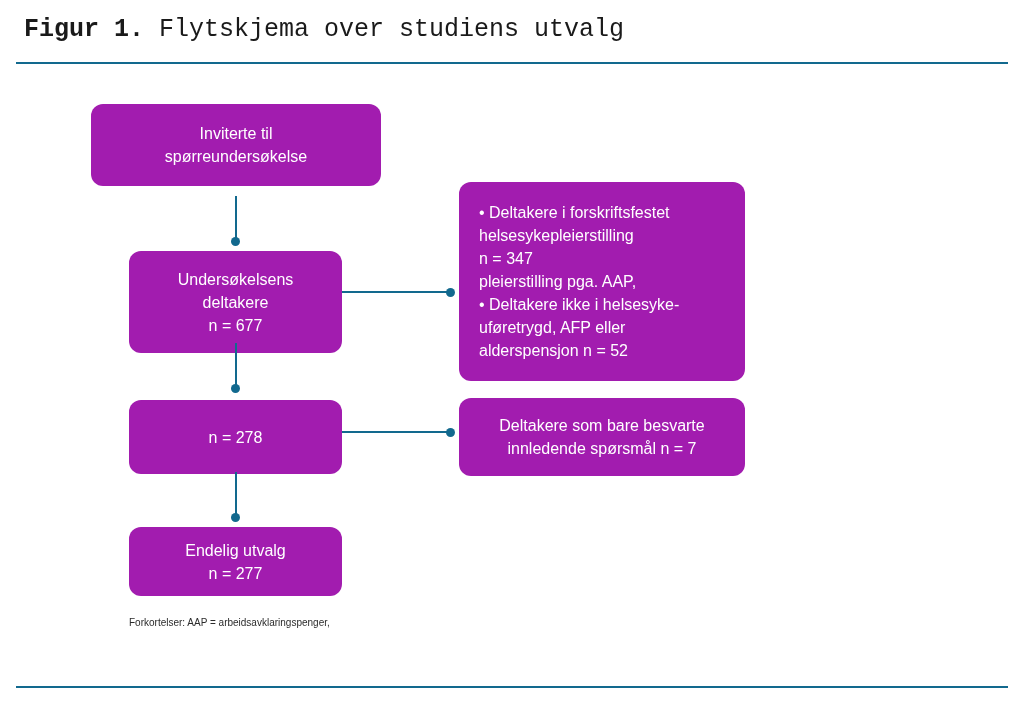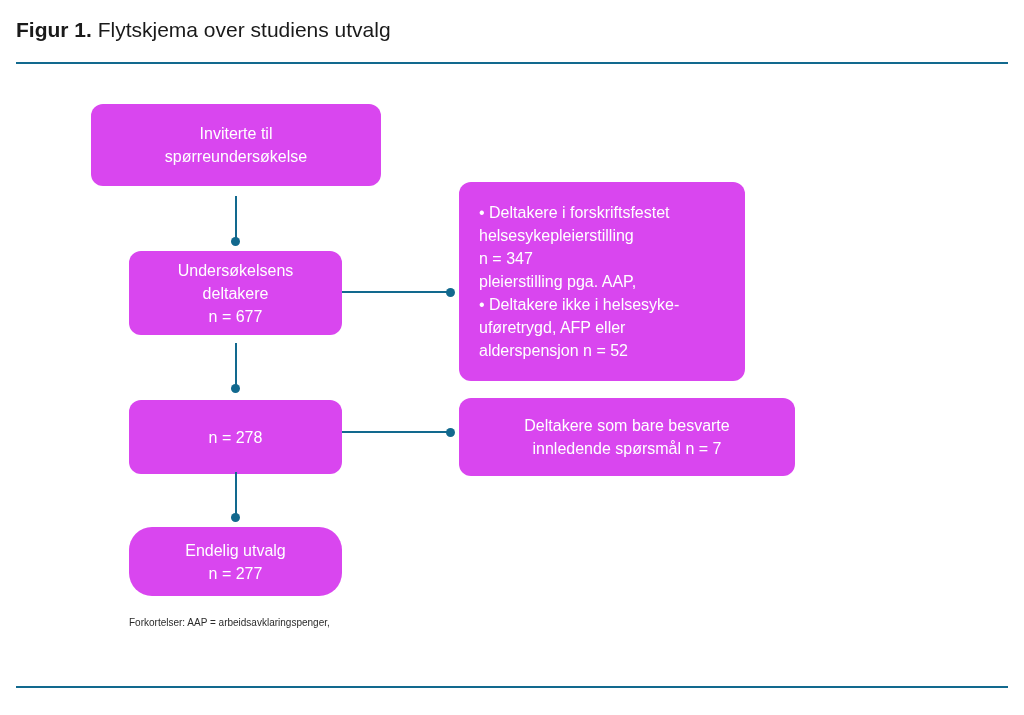--- a/index.html
+++ b/index.html
@@ -8,59 +8,59 @@
     background:#ffffff;
     font-family:"Liberation Sans", sans-serif;
     color:#1a1a1a;
     overflow:hidden;
     position:relative;
   }
   #figure-root{position:absolute;left:0;top:0;width:1024px;height:715px;}
 
   
   .fig-title{
-    position:absolute;left:16px;top:16px;width:980px;
-    font-size:21px;line-height:28px;white-space:nowrap;
+    position:absolute;left:24px;top:16px;width:980px;
+    font-size:25px;line-height:28px;white-space:nowrap;font-family:Liberation Mono, monospace;
   }
   .fig-title .label{font-weight:bold;}
   .fig-title .caption{font-weight:normal;}
 
   .rule{
     position:absolute;left:16px;width:992px;height:2px;
     background:#12698e;
   }
   .rule-top{top:62px;}
   .rule-bottom{top:686px;}
 
   
   .node{
     position:absolute;
-    background:#d946ef;
+    background:#a21caf;
     border-radius:12px;
     color:#ffffff;
     box-sizing:border-box;
     display:flex;
     flex-direction:column;
     justify-content:center;
     font-size:16px;
     line-height:23px;
   }
   .node.center{align-items:center;text-align:center;}
   .node.left{align-items:flex-start;text-align:left;}
   .node .tline{display:block;white-space:pre;}
 
   
   #node-invited   {left:91px; top:104px; width:290px; height:82px;}
-  #node-participants{left:129px;top:251px; width:213px; height:84px;}
+  #node-participants{left:129px;top:251px; width:213px; height:102px;}
   #node-n278      {left:129px;top:400px; width:213px; height:74px;}
-  #node-final     {left:129px;top:527px; width:213px; height:69px;border-radius:23px;}
+  #node-final     {left:129px;top:527px; width:213px; height:69px;}
 
   
   #node-excl-1{left:459px;top:182px;width:286px;height:199px;padding:0 20px;}
-  #node-excl-2{left:459px;top:398px;width:336px;height:78px;padding:0 14px;}
+  #node-excl-2{left:459px;top:398px;width:286px;height:78px;padding:0 14px;}
 
   
   .conn-line{position:absolute;background:#12698e;}
   .conn-v{width:2px;}
   .conn-h{height:2px;}
   .conn-dot{
     position:absolute;width:9px;height:9px;border-radius:50%;
     background:#12698e;
   }
 

